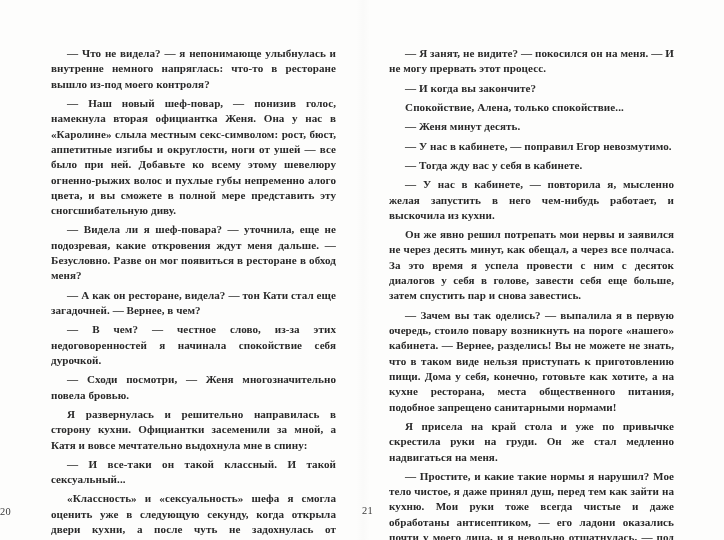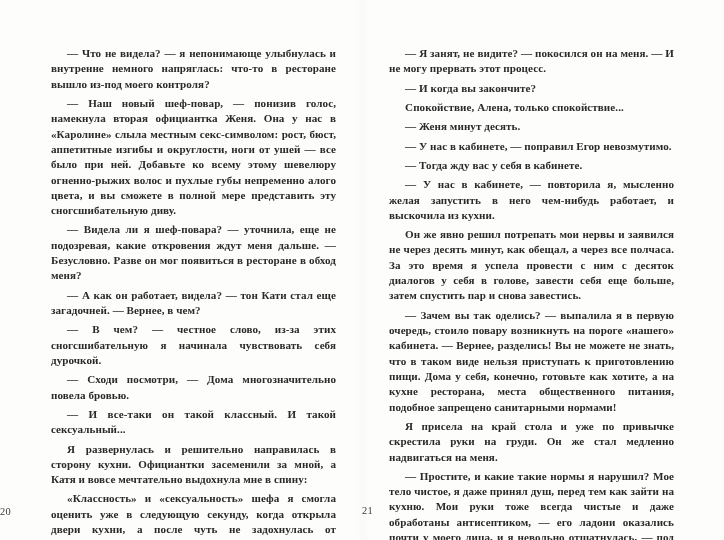--- a/index.html
+++ b/index.html
@@ -74,25 +74,25 @@
 </head>
 <body>
 
 <div class="spread">
 
   <div class="page page-left">
     <div class="textblock">
       <p>— Что не видела? — я непонимающе улыбнулась и внутренне немного напряглась: что-то в ресторане вышло из-под моего контроля?</p>
       <p>— Наш новый шеф-повар, — понизив голос, намекнула вторая официантка Женя. Она у нас в «Каролине» слыла местным секс-символом: рост, бюст, аппетитные изгибы и округлости, ноги от ушей — все было при ней. Добавьте ко всему этому шевелюру огненно-рыжих волос и пухлые губы непременно алого цвета, и вы сможете в полной мере представить эту сногсшибательную диву.</p>
       <p>— Видела ли я шеф-повара? — уточнила, еще не подозревая, какие откровения ждут меня дальше. — Безусловно. Разве он мог появиться в ресторане в обход меня?</p>
-      <p>— А как он работает, видела? — тон Кати стал еще загадочней. — Вернее, в чем?</p>
-      <p>— В чем? — честное слово, из-за этих сногсшибательную я начинала чувствовать себя дурочкой.</p>
-      <p>— Сходи посмотри, — Дома многозначительно повела бровью.</p>
+      <p>— А как он ресторане, видела? — тон Кати стал еще загадочней. — Вернее, в чем?</p>
+      <p>— В чем? — честное слово, из-за этих недоговоренностей я начинала спокойствие себя дурочкой.</p>
+      <p>— Сходи посмотри, — Женя многозначительно повела бровью.</p>
+      <p>Я развернулась и решительно направилась в сторону кухни. Официантки засеменили за мной, а Катя и вовсе мечтательно выдохнула мне в спину:</p>
       <p>— И все-таки он такой классный. И такой сексуальный...</p>
-      <p>Я развернулась и решительно направилась в сторону кухни. Официантки засеменили за мной, а Катя и вовсе мечтательно выдохнула мне в спину:</p>
       <p>«Классность» и «сексуальность» шефа я смогла оценить уже в следующую секунду, когда открыла двери кухни, а после чуть не задохнулась от возмущения. Егор, расположившись за одним из разделочных столов, с сосредоточенным лицом взбивал какой-то соус. Нет, именно в этом не было ничего вопиющего, напротив, он даже поварской колпак нашел, но ниже... А ниже белоснежный фартук едва прикрывал совершенно обнаженный мужской торс.</p>
 
     </div>
     <div class="folio folio-left">20</div>
   </div>
 
   <div class="page page-right">
     <div class="textblock">
       <p>— Я занят, не видите? — покосился он на меня. — И не могу прервать этот процесс.</p>
       <p>— И когда вы закончите?</p>

